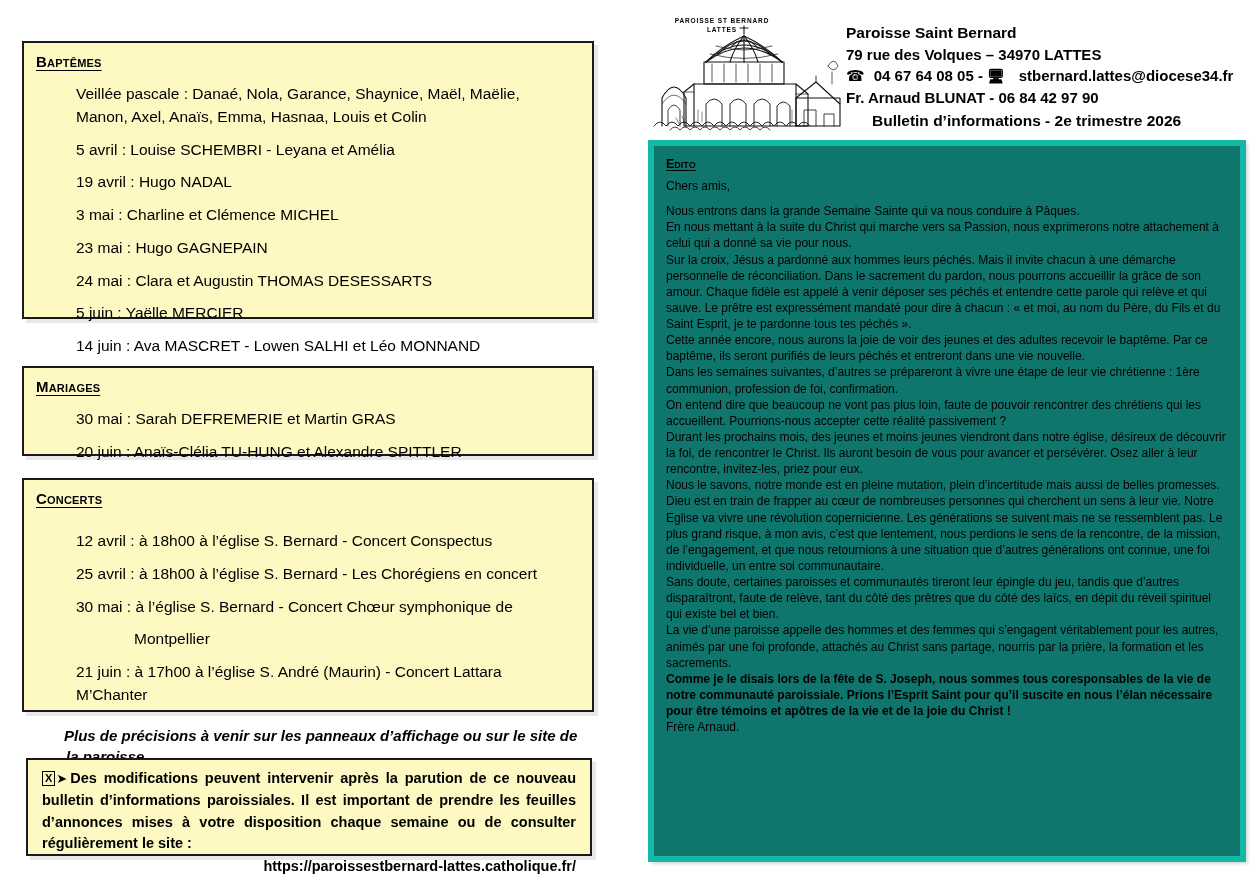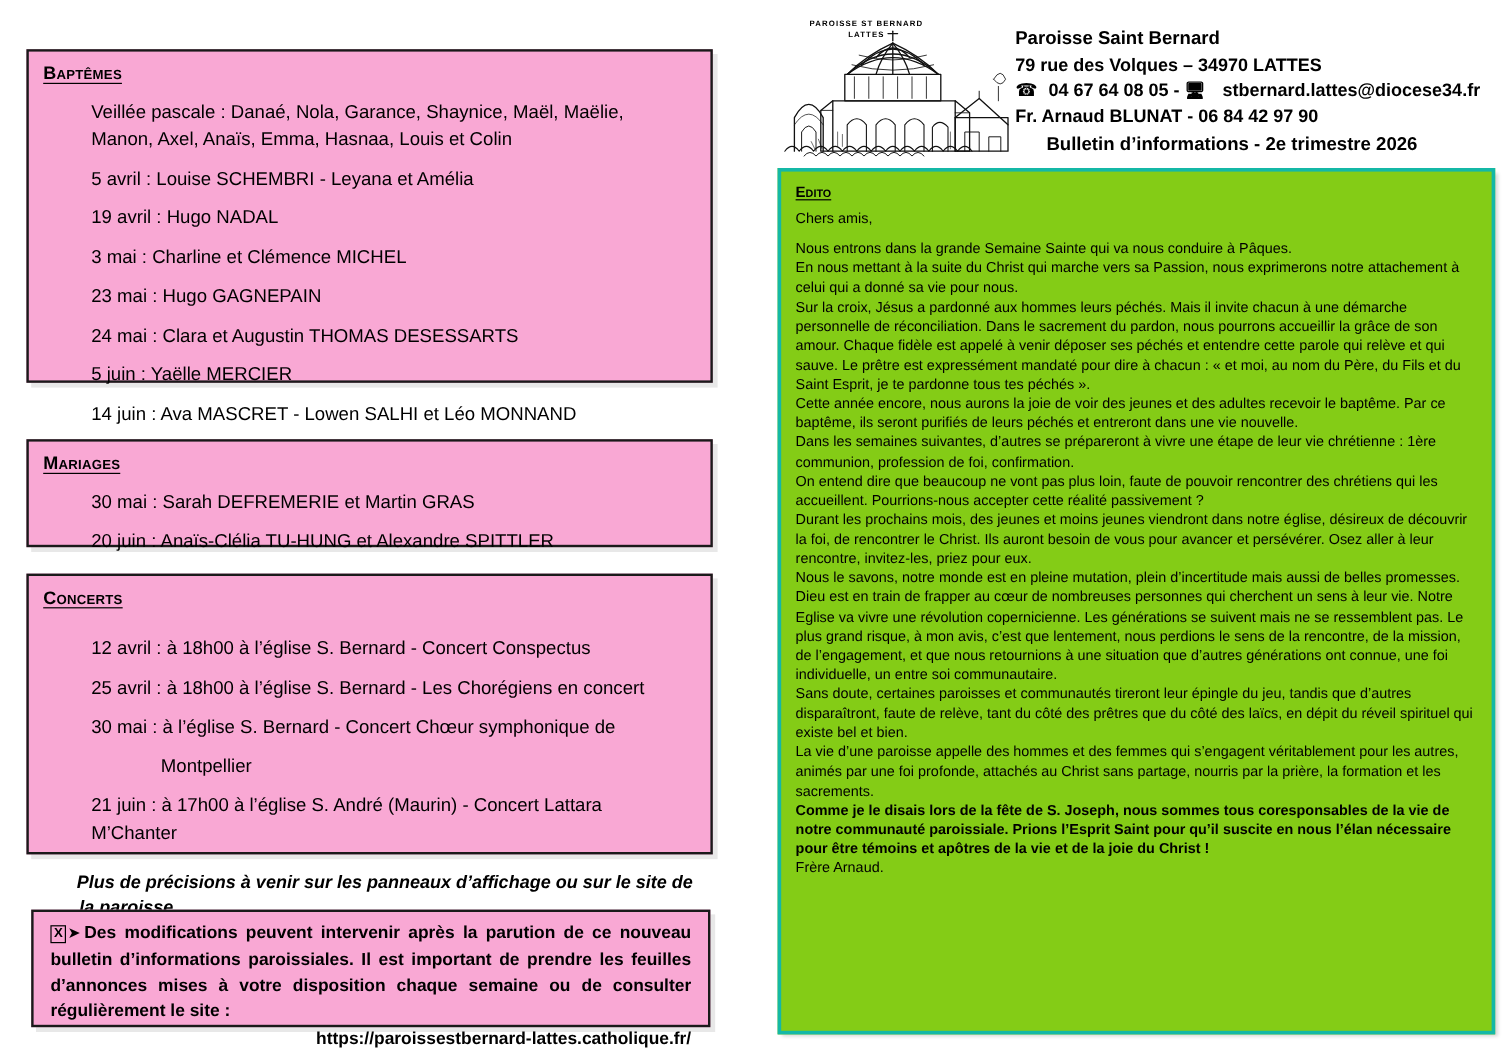--- a/index.html
+++ b/index.html
@@ -12,21 +12,21 @@
     position:relative;
   }
   .page{position:absolute;inset:0;}
 
   
   .col-left{
     position:absolute;left:0;top:0;width:628px;height:886px;
   }
   .panel{
     position:absolute;
-    background:#f9a8d4;
+    background:#fef9c3;
     border:2px solid #1a1a1a;
     box-shadow:4px 4px 0 0 #e8e8e8;
     box-sizing:border-box;
   }
   .panel-title{
     font-weight:bold;
     font-size:15px;
     letter-spacing:.2px;
     text-decoration:underline;
     text-underline-offset:3px;
@@ -107,22 +107,22 @@
   .contact .l1{font-size:15.5px;}
   .icon-phone{font-size:15px;margin-right:10px;letter-spacing:-1px;}
   .icon-mail{font-size:14px;margin:0 14px 0 4px;}
   .bulletin{
     position:absolute;left:232px;top:110px;
     font-weight:bold;font-size:15.5px;white-space:nowrap;text-align:right;
   }
 
   .edito-box{
     position:absolute;left:12px;top:140px;width:598px;height:722px;
-    border:3px solid #14b8a6;
-    background:#84cc16;
+    border:6px solid #14b8a6;
+    background:#0f766e;
     box-shadow:3px 3px 3px -1px #d8d8d8;
     box-sizing:border-box;
     padding:8px 12px 8px 12px;
   }
   .edito-title{
     font-weight:bold;font-size:12.5px;
     font-variant:small-caps;
     text-decoration:underline;text-underline-offset:2px;
     margin:0 0 7px 0;
     display:inline-block;

